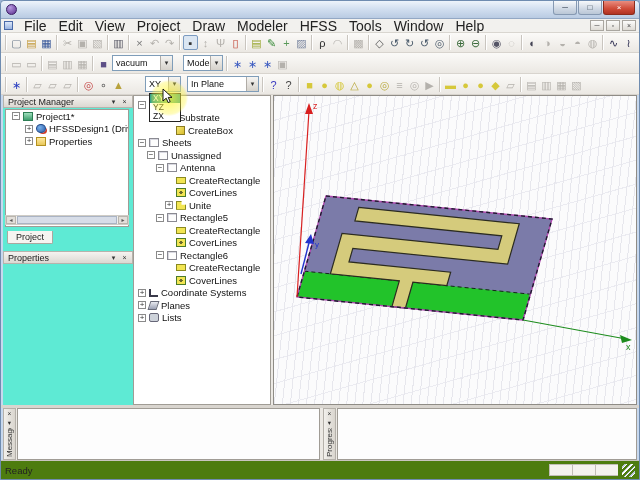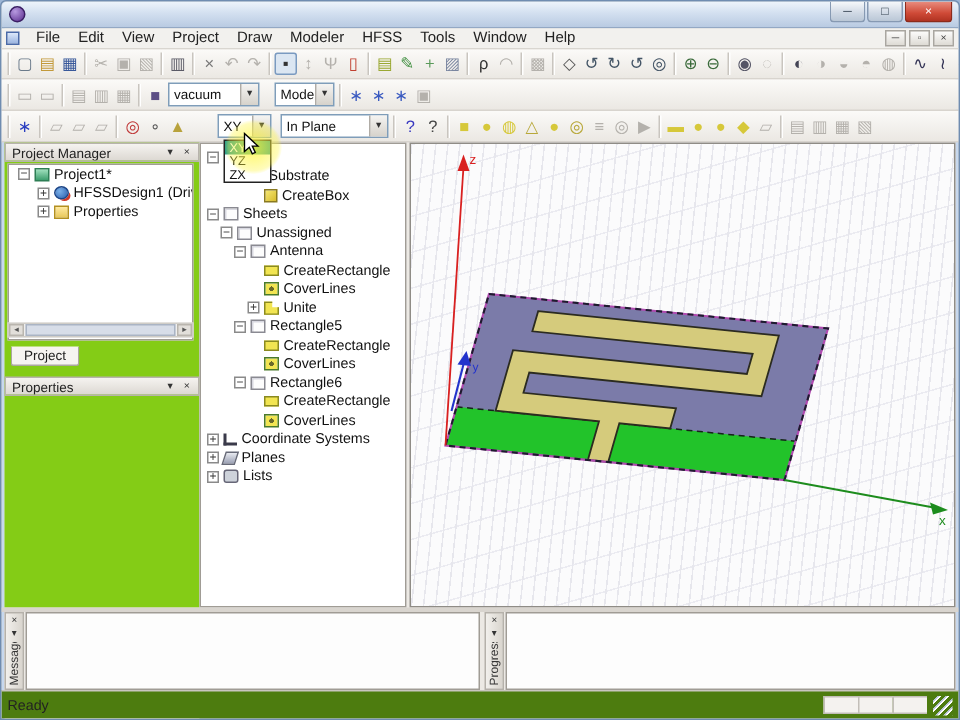--- a/index.html
+++ b/index.html
@@ -16,38 +16,38 @@
   .title-text{font-size:9.5px;color:#20262e;white-space:nowrap;overflow:hidden}
   .capbtns{position:absolute;right:4px;top:0;display:flex}
   .capbtn{width:24px;height:14px;margin-left:1px;border:1px solid #8699b2;border-top:none;
     border-radius:0 0 3px 3px;background:linear-gradient(#f7f9fb,#cfd8e4 60%,#bac7d6);
     font-size:8px;line-height:13px;text-align:center;color:#33404f}
   .capbtn.close{width:32px;background:linear-gradient(#e98d7f,#cf4a37 60%,#b03322);color:#fff;border-color:#8c2b1c}
   
   .menubar{position:absolute;left:0;top:18px;width:100%;height:14px;background:#f2f1ee;
     border-bottom:1px solid #d9d6d0;display:flex;align-items:center;padding-left:3px}
   .mdi-doc-icon{width:9px;height:9px;border:1px solid #4a6aa8;background:linear-gradient(#dce8fa,#9ab4e0);margin-right:5px;flex:none}
-  .menu-item{padding:0 6px;font-size:10px;color:#222}
+  .menu-item{padding:0 6px;font-size:14px;color:#222}
   .mdi-ctrls{position:absolute;right:3px;top:1px;display:flex}
   .mdi-btn{width:14px;height:11px;margin-left:2px;border:1px solid #a9a6a0;background:linear-gradient(#fcfcfb,#dedbd5);
     font-size:7px;line-height:10px;text-align:center;color:#444}
   
   .tbrow{position:absolute;left:0;width:100%;background:linear-gradient(#fbfaf8,#ebe8e3);
     border-bottom:1px solid #d8d4ce;display:flex;align-items:center;padding-left:2px}
   #tb1{top:32px;height:20px} #tb2{top:52px;height:21px} #tb3{top:73px;height:21px}
   .tbi{width:15px;height:15px;flex:none;text-align:center;font-size:11px;line-height:15px;color:#445;border:1px solid transparent}
   .tbi.dis{color:#b4b1ac}
   .tbi.pressed{border:1px solid #7a9ac0;background:#dbe6f2;border-radius:2px}
   .tbsep{width:2px;height:15px;flex:none;margin:0 2px;border-left:1px solid #c9c5bf;border-right:1px solid #fff}
   .combo{height:16px;flex:none;background:#fff;border:1px solid #7f9db9;display:flex;align-items:center;margin:0 1px}
   .combo-val{flex:1;font-size:9px;padding-left:3px;white-space:nowrap;overflow:hidden;color:#111}
   .combo-btn{width:12px;height:14px;flex:none;background:linear-gradient(#f5f4f2,#d6d2cb);border-left:1px solid #b0aca6;
     font-size:7px;line-height:13px;text-align:center;color:#333}
   
-  .leftcol{position:absolute;left:2px;top:94px;width:130px;height:310px;background:#84cc16}
+  .leftcol{position:absolute;left:2px;top:94px;width:130px;height:310px;background:#5eead4}
   .panel-title{height:13px;background:linear-gradient(#f5f3f0,#dcd8d2);border:1px solid #b7b3ac;
     display:flex;align-items:center;padding:0 2px 0 4px;font-size:9px;color:#222}
   .pt-btn{width:11px;height:10px;font-size:7px;line-height:9px;text-align:center;color:#333;flex:none}
   .pt-label{flex:1;white-space:nowrap;overflow:hidden}
   .pm-tree{position:absolute;left:2px;top:14px;width:124px;height:118px;background:#fff;border:1px solid #a09c95;overflow:hidden}
   .hscroll{position:absolute;left:2px;top:120px;width:124px;height:10px;background:#f0efed;border:1px solid #cfccc6;display:flex}
   .hs-arrow{width:10px;height:8px;background:#e2dfda;border:1px solid #b9b5ae;font-size:6px;line-height:7px;text-align:center;color:#555;flex:none}
   .hs-thumb{flex:1;margin:0 1px;background:#d7dde8;border:1px solid #aab4c4}
   .pm-tab{position:absolute;left:4px;top:136px;width:46px;height:13px;background:#f6f4f1;border:1px solid #aba79f;border-top:none;
     font-size:9px;text-align:center;line-height:12px;color:#222;border-radius:0 0 2px 2px}

